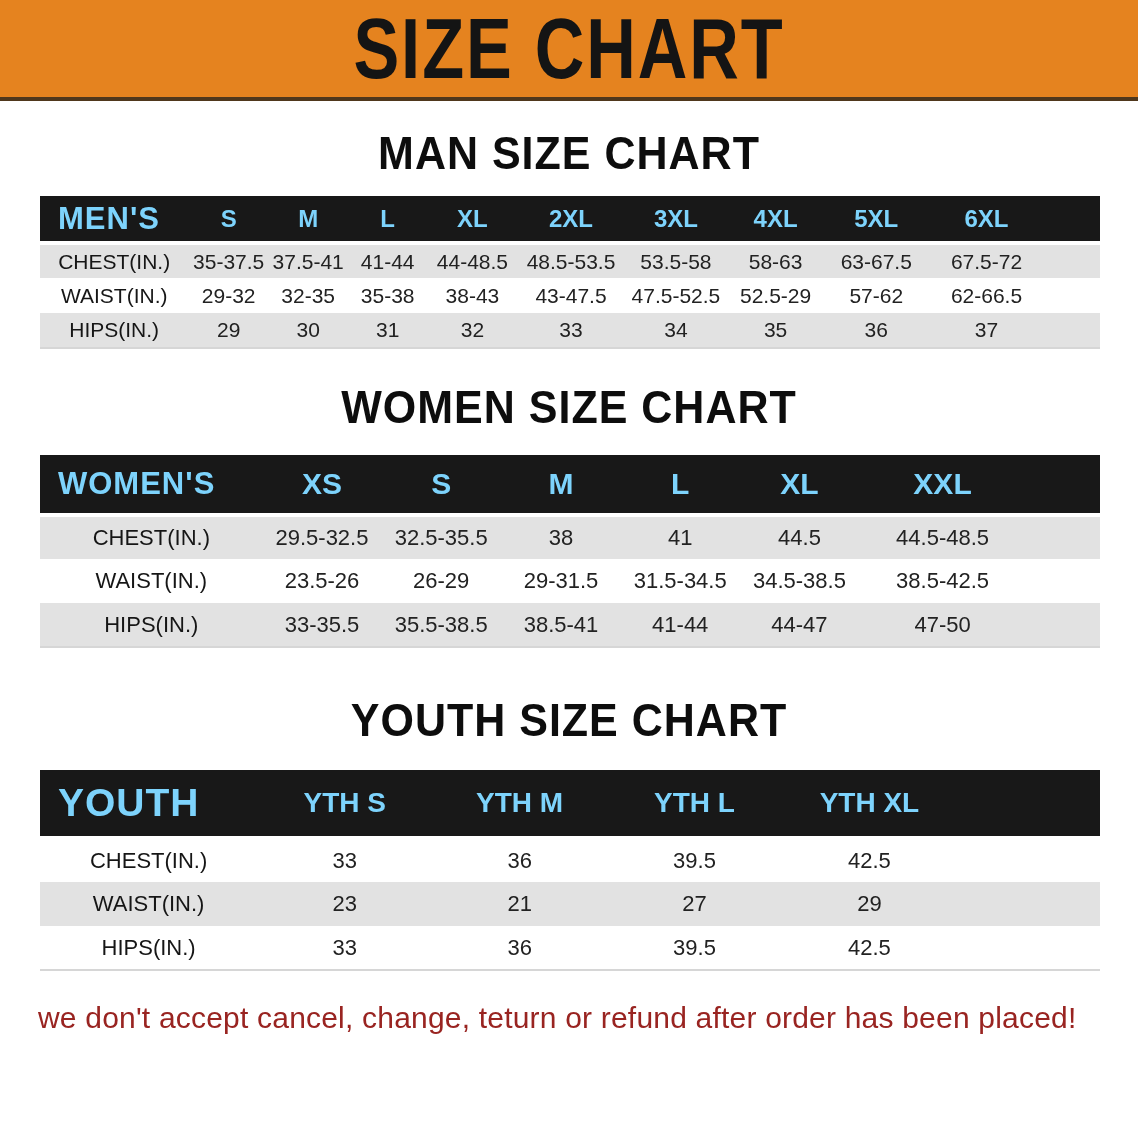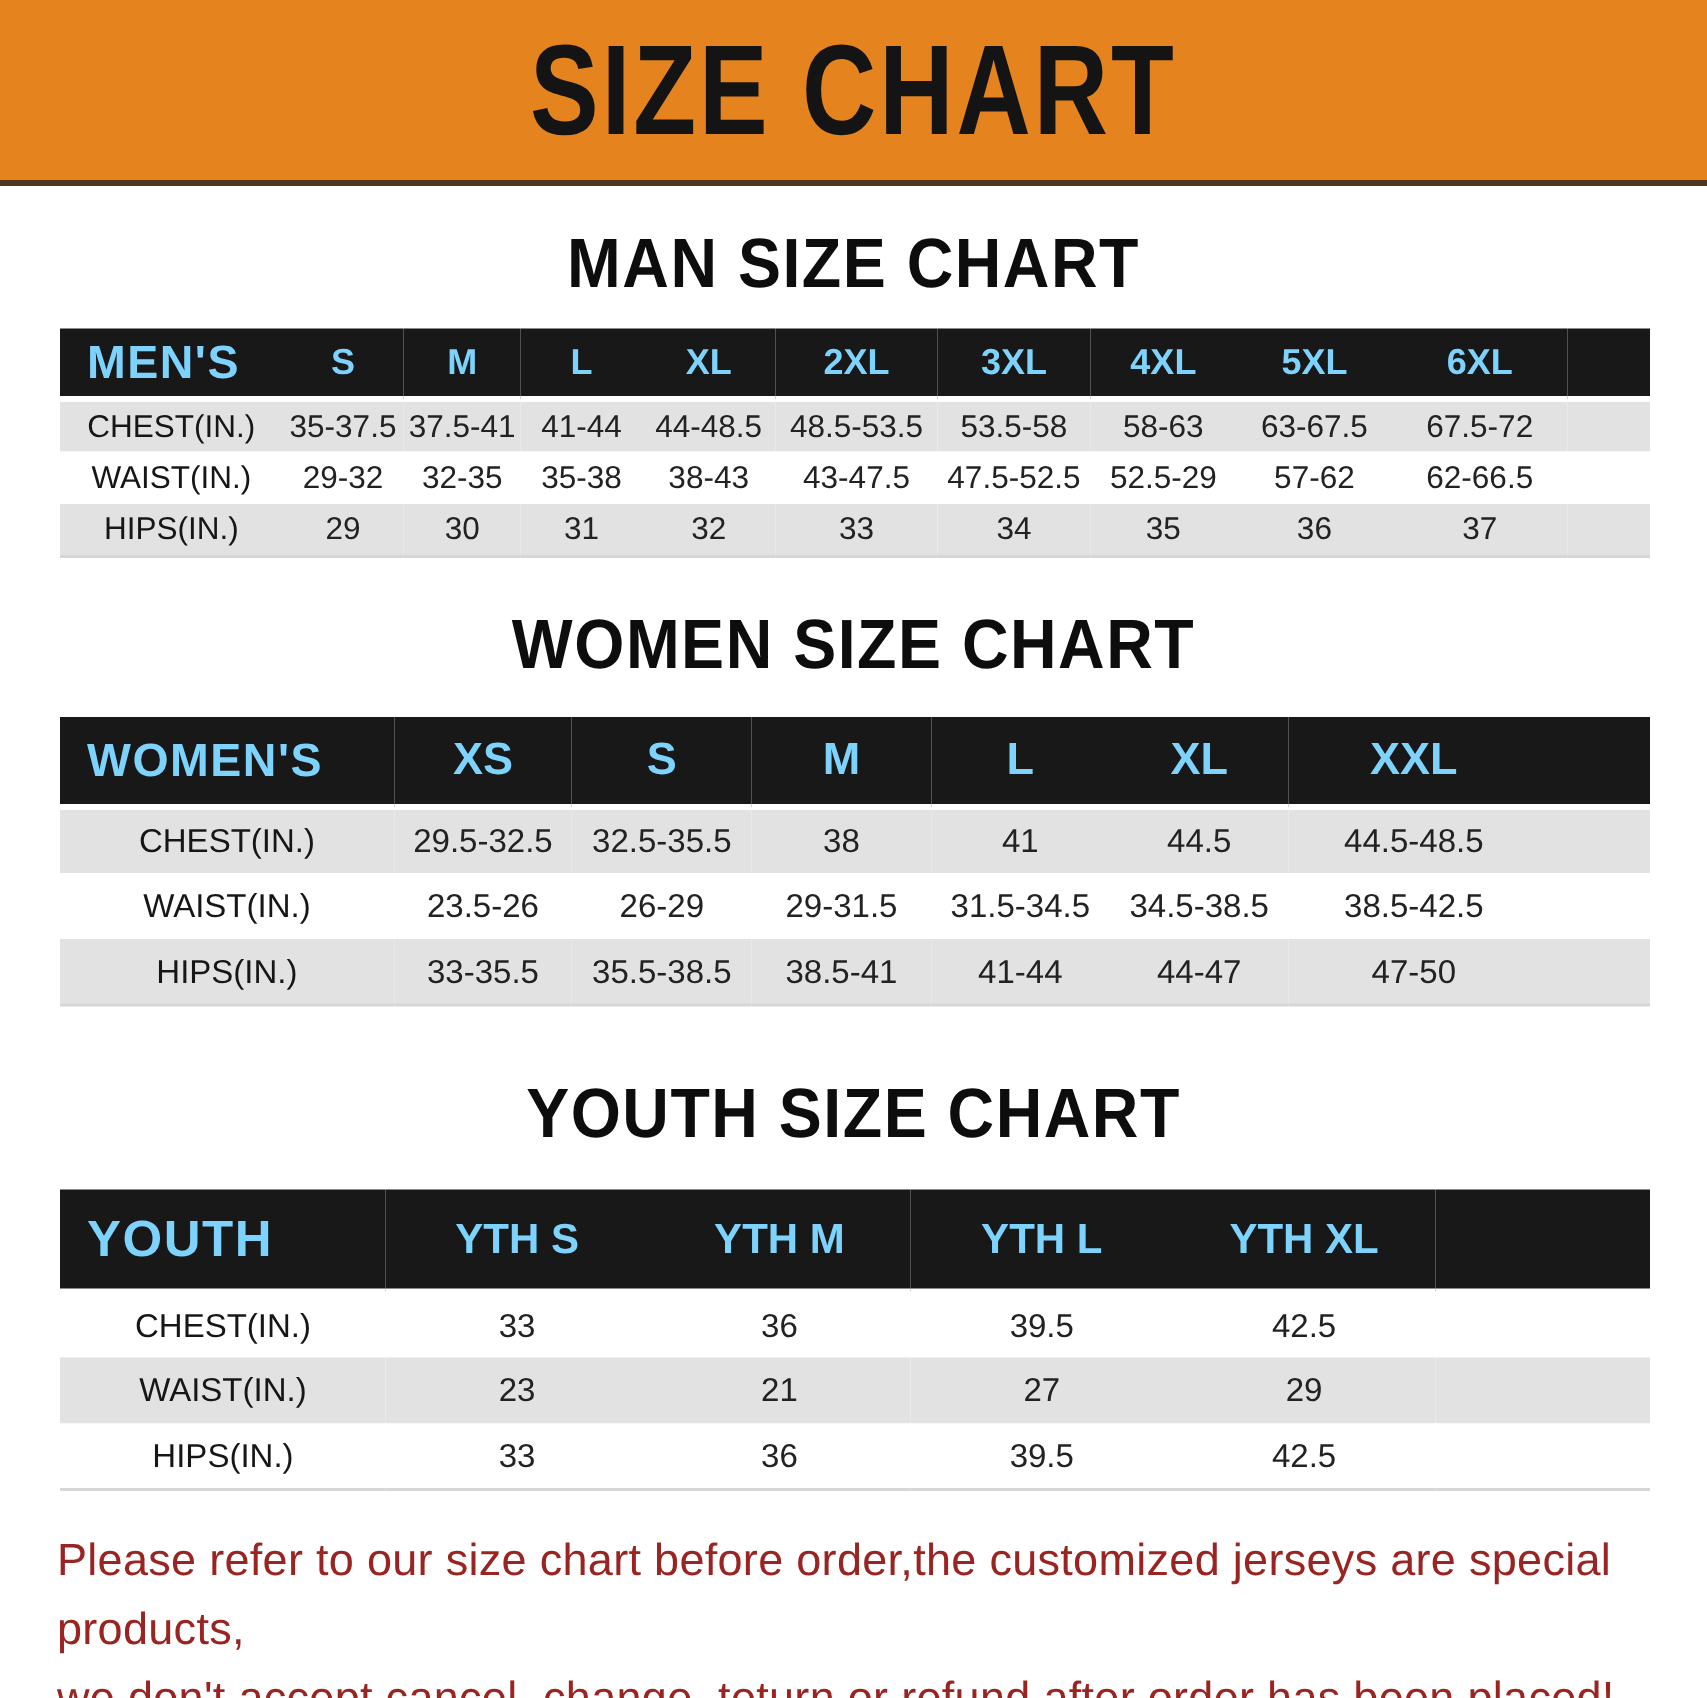--- a/index.html
+++ b/index.html
@@ -1,20 +1,20 @@
 <!DOCTYPE html>
 <html><head>
 <meta charset="utf-8">
 <style>
   * { margin:0; padding:0; box-sizing:border-box; }
   html,body { width:1138px; background:#ffffff; font-family:"Liberation Sans", sans-serif; }
   body { height:1132px; overflow:hidden; }
 
   .banner {
-    height:124px; background:#e5831f;
+    height:101px; background:#e5831f;
     border-bottom:4px solid #4f371c;
     display:flex; align-items:center; justify-content:center;
   }
   .banner h1 {
     font-size:70px; font-weight:bold; color:#141414;
     letter-spacing:2px; transform:scaleY(1.22) scaleX(0.98);
     white-space:nowrap;
   }
 
   .size-section h2 {
@@ -38,21 +38,21 @@
     text-align:center; vertical-align:middle;
     border-bottom:4px solid #ffffff;
   }
   th.corner { text-align:left; padding-left:18px; letter-spacing:1px; }
 
   .sec-0 thead th { height:47px; font-size:24px; }
   .sec-1 thead th { height:60px; font-size:30px; }
   .sec-2 thead th { height:68px; font-size:28px; }
   .sec-0 th.corner { font-size:31px; }
   .sec-1 th.corner { font-size:31px; }
-  .sec-2 th.corner { font-size:34px; }
+  .sec-2 th.corner { font-size:39px; }
 
   tbody td {
     text-align:center; vertical-align:middle;
     color:#222222; font-size:21px;
   }
   .sec-0 tbody tr { height:35px; }
   .sec-1 tbody tr { height:44px; }
   .sec-2 tbody tr { height:44px; }
   .sec-1 tbody td, .sec-2 tbody td { font-size:22px; }
   td.rowlabel { color:#161616; }
@@ -253,16 +253,15 @@
               <td>39.5</td>
               <td>42.5</td>
               <td></td>
             </tr>
           </tbody>
         </table>
       </section>
     </main>
 
   <footer class="note">
-    <p>Please refer to our size chart before order,the customized jerseys are special products,</p>
     <p>we don't accept cancel, change, teturn or refund after order has been placed!</p>
   </footer>
 </div>
 
 </body></html>

